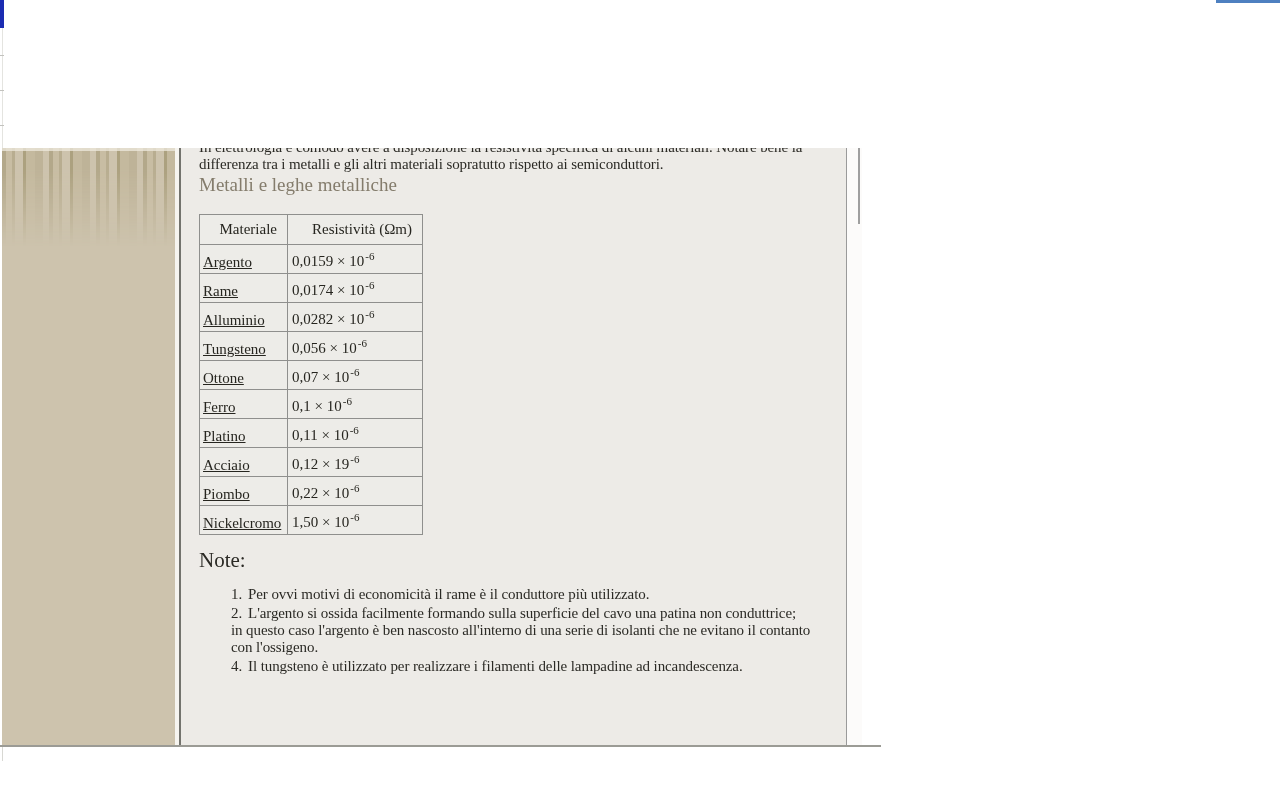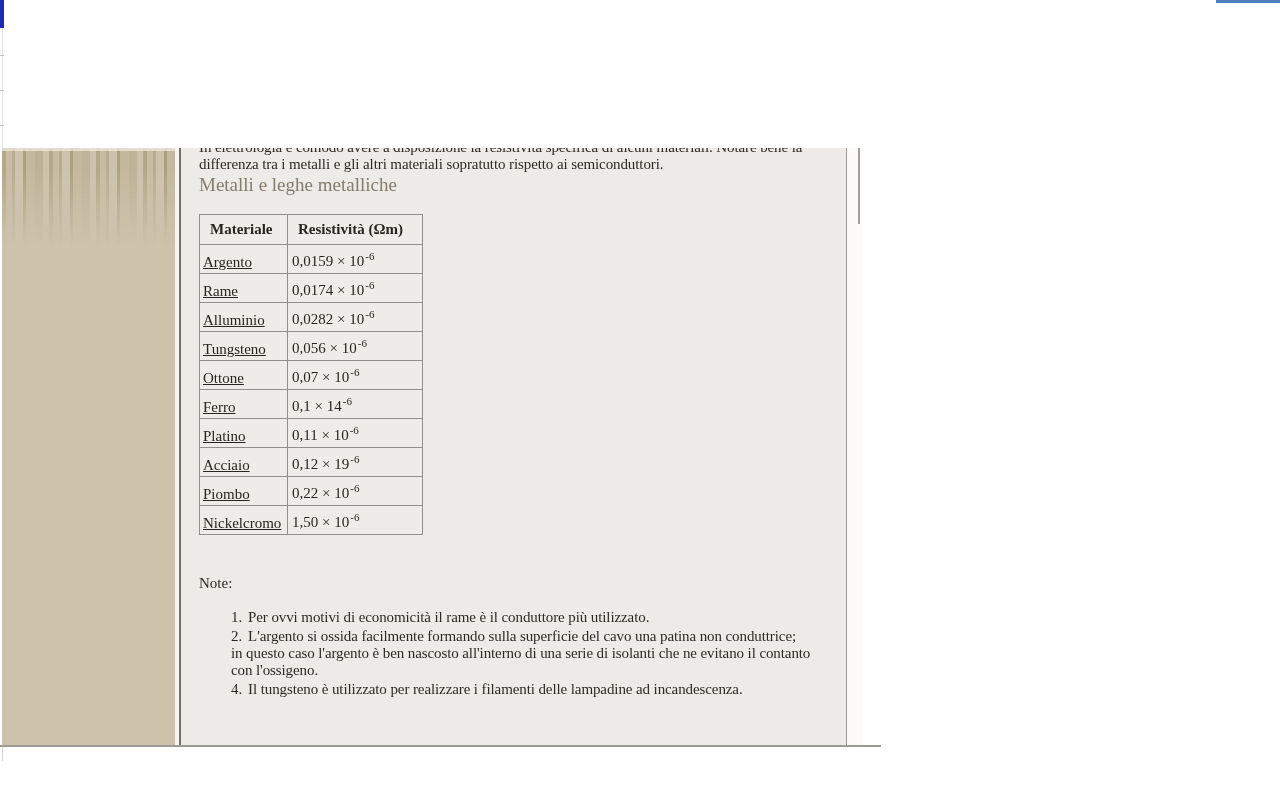--- a/index.html
+++ b/index.html
@@ -33,27 +33,27 @@
 
   .gutter { width:16px; background:#fcfbfa; position:relative; }
   .scroll-thumb { position:absolute; left:11px; top:0; width:2px; height:76px; background:#9f9f9f; }
 
   
   .intro { margin-top:-9px; width:655px; font-size:15px; line-height:17px; letter-spacing:-0.1px; }
   h2.section { font-size:19px; line-height:24px; font-weight:normal; color:#847c6c; }
 
   table.res { margin-top:17px; border-collapse:collapse; background:#edece8; }
   table.res th, table.res td { border:1px solid #8f8f8d; font-size:15px; }
-  table.res th { height:30px; padding:0 10px; font-weight:bold; text-align:left; color:#26251f; }
+  table.res th { height:30px; padding:0 10px; font-weight:normal; text-align:right; color:#26251f; }
   table.res td { color:#26251f; }
   td.mat { width:88px; height:26px; padding:9px 4px 2px 3px; vertical-align:middle;text-decoration:underline; }
   td.val { width:135px; padding:0 4px 3px 4px; vertical-align:bottom; }
   td.val .exp { display:inline-block; font-size:11px; position:relative; top:-6px; margin-left:1px; }
 
-  .note-label { margin-top:40px; font-size:15px; line-height:16px; }
+  .note-label { margin-top:17px; font-size:21px; line-height:16px; }
   ol.notes { margin-top:18px; margin-left:32px; list-style:none; }
   ol.notes li { max-width:580px; font-size:15px; line-height:17px; margin-bottom:2px; letter-spacing:-0.1px; }
   ol.notes .num { margin-right:6px; }
 </style>
 </head>
 <body>
 
 <div class="canvas">
 
   <div class="edge-blue-left"></div>
@@ -95,21 +95,21 @@
             <tr>
     <td class="mat">Tungsteno</td>
     <td class="val"><span>0,056 × 10</span><span class="exp">-6</span></td>
   </tr>
             <tr>
     <td class="mat">Ottone</td>
     <td class="val"><span>0,07 × 10</span><span class="exp">-6</span></td>
   </tr>
             <tr>
     <td class="mat">Ferro</td>
-    <td class="val"><span>0,1 × 14</span><span class="exp">-6</span></td>
+    <td class="val"><span>0,1 × 10</span><span class="exp">-6</span></td>
   </tr>
             <tr>
     <td class="mat">Platino</td>
     <td class="val"><span>0,11 × 10</span><span class="exp">-6</span></td>
   </tr>
             <tr>
     <td class="mat">Acciaio</td>
     <td class="val"><span>0,12 × 19</span><span class="exp">-6</span></td>
   </tr>
             <tr>

